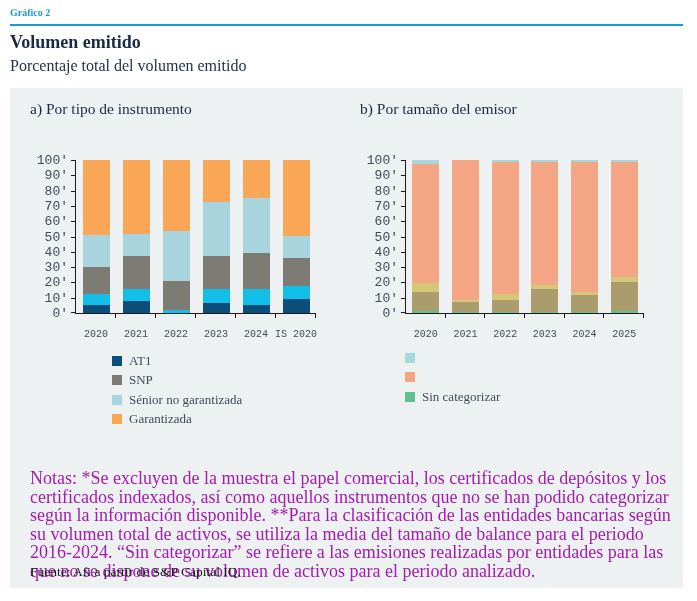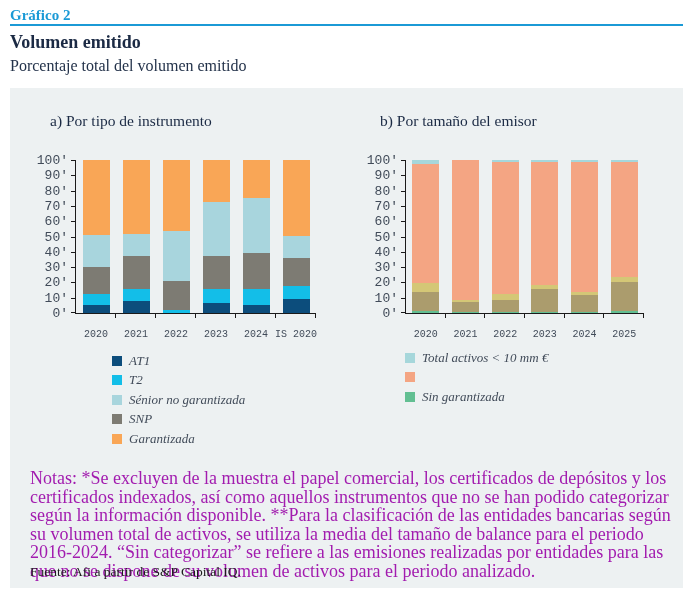--- a/index.html
+++ b/index.html
@@ -3,26 +3,26 @@
 <meta charset="utf-8">
 <style>
   html,body { margin:0; padding:0; background:#ffffff; }
   #page {
     position:relative; width:697px; height:601px;
     background:#ffffff; overflow:hidden;
     font-family:"Liberation Serif","DejaVu Serif",serif;
     color:#1b2a44;
   }
   .abs { position:absolute; }
-  #graf-tag { left:10px; top:7px; font-size:15px; font-weight:bold; color:#1b9ad6; }
+  #graf-tag { left:10px; top:7px; font-size:10px; font-weight:bold; color:#1b9ad6; }
   #rule { left:10px; top:24px; width:673px; height:2px; background:#1b9ad6; }
   #main-title { left:10px; top:32px; font-size:18px; font-weight:bold; color:#1b2a44; }
   #main-subtitle { left:10px; top:57px; font-size:16px; color:#23324a; }
   #panel { left:10px; top:88px; width:673px; height:500px; background:#edf1f2; }
-  .chart-title { top:112px; font-size:15.5px; color:#1b2a44;margin-left:20px; }
+  .chart-title { top:100px; font-size:15.5px; color:#1b2a44; }
   #chart-title-a { left:30px; }
   #chart-title-b { left:360px; }
   .plot {
     position:absolute; top:160px; height:153px;
     border-left:1px solid #1a1a1a; border-bottom:1px solid #1a1a1a;font-family:Liberation Mono, monospace;
   }
   #plot-0 { left:75px;  width:240px; }
   #plot-1 { left:405px; width:238px; }
   .ytick-label {
     position:absolute; left:-50px; width:42px; text-align:right;
@@ -34,21 +34,21 @@
     position:absolute; top:100%; margin-top:16px; transform:translateX(-50%);
     font-size:10px; color:#414b59; white-space:nowrap;
   }
   .bar { position:absolute; bottom:0; height:100%; }
   .seg { position:absolute; left:0; width:100%; }
   .legend { position:absolute; }
   #legend-0 { left:112px; top:354px; }
   #legend-1 { left:405px; top:351px; }
   .legend-row { display:flex; align-items:center; margin-bottom:6.5px; height:13px; }
   .swatch { width:10px; height:10px; margin-right:7px; flex:0 0 auto; }
-  .legend-label { font-size:13px; color:#414b59; white-space:nowrap;font-style:italic; }
+  .legend-label { font-size:13px; color:#414b59; white-space:nowrap; }
   #notes {
     left:30px; top:469px; width:650px;
     font-size:18px; line-height:18.5px; color:#a21caf;
   }
   #source {
     left:30px; top:563px; width:650px;
     font-size:13.5px; line-height:18.5px; color:#1c1c1c;
   }
 </style>
 </head>
@@ -219,45 +219,40 @@
       <div class="xlab" style="left: 218.167px;">2025</div>
       <div class="xtick" style="left: 237px;"></div>
     </div>
 
   <div class="legend" id="legend-0">
       <div class="legend-row">
         <div class="swatch" style="background: rgb(12, 77, 124);"></div>
         <div class="legend-label">AT1</div>
       </div>
       <div class="legend-row">
-        <div class="swatch" style="background: rgb(19, 190, 232);"></div>
-        <div class="legend-label">T2</div>
+        <div class="swatch" style="background: rgb(125, 123, 115);"></div>
+        <div class="legend-label">SNP</div>
       </div>
       <div class="legend-row">
         <div class="swatch" style="background: rgb(168, 213, 221);"></div>
         <div class="legend-label">Sénior no garantizada</div>
       </div>
       <div class="legend-row">
-        <div class="swatch" style="background: rgb(125, 123, 115);"></div>
-        <div class="legend-label">SNP</div>
-      </div>
-      <div class="legend-row">
         <div class="swatch" style="background: rgb(249, 166, 86);"></div>
         <div class="legend-label">Garantizada</div>
       </div>
     </div>
   <div class="legend" id="legend-1">
       <div class="legend-row">
         <div class="swatch" style="background: rgb(166, 215, 219);"></div>
-        <div class="legend-label">Total activos &lt; 10 mm €</div>
       </div>
       <div class="legend-row">
         <div class="swatch" style="background: rgb(244, 165, 131);"></div>
       </div>
       <div class="legend-row">
         <div class="swatch" style="background: rgb(98, 191, 146);"></div>
-        <div class="legend-label">Sin garantizada</div>
+        <div class="legend-label">Sin categorizar</div>
       </div>
     </div>
 
   <div class="abs" id="notes">Notas: *Se excluyen de la muestra el papel comercial, los certificados de depósitos y los certificados indexados, así como aquellos instrumentos que no se han podido categorizar según la información disponible. **Para la clasificación de las entidades bancarias según su volumen total de activos, se utiliza la media del tamaño de balance para el periodo 2016-2024. “Sin categorizar” se refiere a las emisiones realizadas por entidades para las que no se dispone de su volumen de activos para el periodo analizado.</div>
   <div class="abs" id="source">Fuente: Afi a partir de S&amp;P Capital IQ.</div>
 </div>
 
 </body></html>

